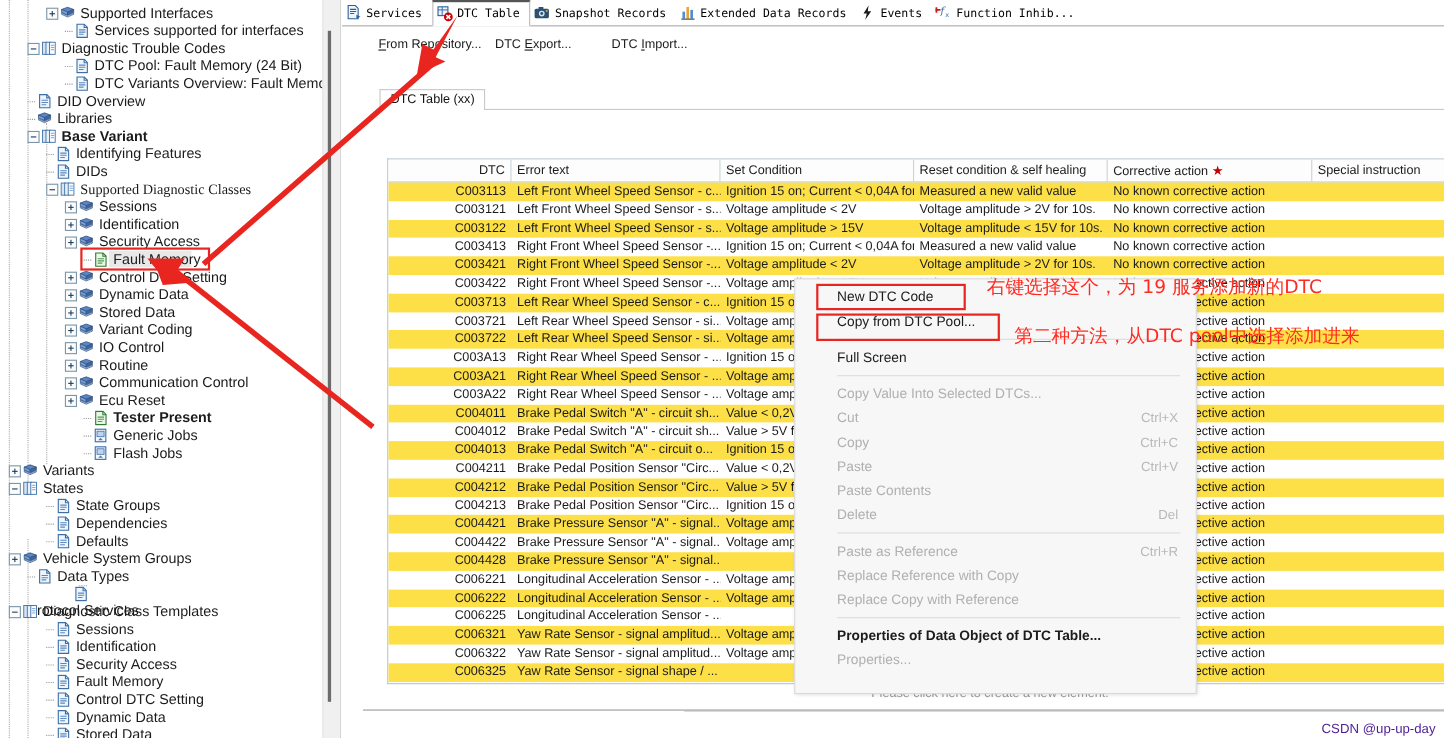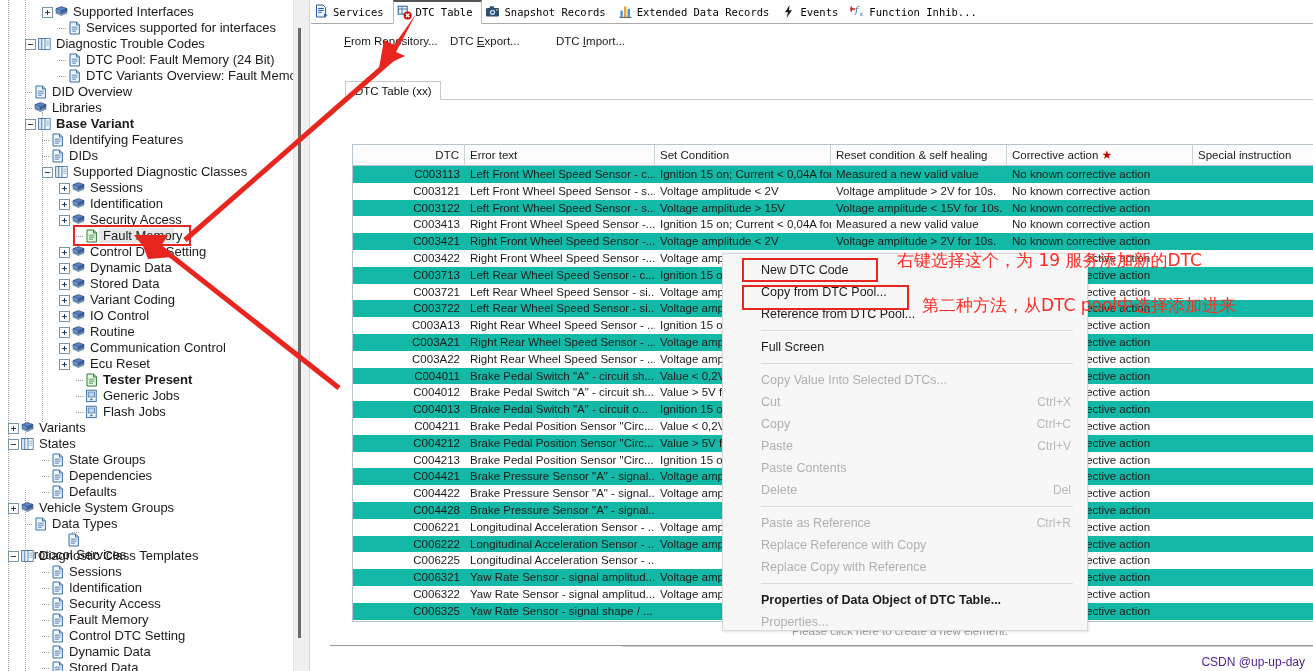--- a/index.html
+++ b/index.html
@@ -179,21 +179,21 @@
     padding: 0 5px;
     border-right: 1px solid #c9d3da;
     white-space: nowrap; overflow: hidden;
     flex: 0 0 auto;
     cursor: default;
   }
   .gh.r { text-align: right; }
   .gh .star { color: #c00000; font-size: 12px; }
 
   .grow { display: flex; height: 16.8px; }
-  .grow.alt { background: #14b8a6; }
+  .grow.alt { background: #fde047; }
   .gc {
     font-size: 11.5px; color: #1b1b1b;
     line-height: 16.8px;
     padding: 0 5px;
     white-space: nowrap; overflow: hidden;
     flex: 0 0 auto;
     cursor: default;
   }
   .gc.r { text-align: right; }
 
@@ -393,21 +393,21 @@
           <span class="dots"></span>
           <span class="ico"><svg width="15" height="14" viewBox="0 0 15 14">
               <path d="M3 1 L9.6 1 L12.4 3.8 L12.4 13 L3 13 Z" fill="#eef4fb" stroke="#3a6ea5" stroke-width="1"></path>
               <path d="M9.5 1 L9.5 4 L12.4 4" fill="none" stroke="#3a6ea5" stroke-width="1"></path>
               <line x1="4.8" y1="6.2" x2="10.6" y2="6.2" stroke="#5a88bd" stroke-width="1"></line>
               <line x1="4.8" y1="8.2" x2="10.6" y2="8.2" stroke="#5a88bd" stroke-width="1"></line>
               <line x1="4.8" y1="10.2" x2="9" y2="10.2" stroke="#5a88bd" stroke-width="1"></line>
             </svg></span>
           <span class="lbl">DIDs</span>
         </div>
-        <div class="tree-row" style="position:absolute; left:42px; top:164px;">
+        <div class="tree-row" style="position:absolute; left:42px; top:164px;font-family:Liberation Serif, serif;">
           <span class="expander "></span>
           <span class="ico"><svg width="15" height="14" viewBox="0 0 15 14">
               <rect x="1.6" y="1.4" width="4" height="11" fill="#d8e4f2" stroke="#3a6ea5" stroke-width=".8"></rect>
               <rect x="4.8" y="1.4" width="4" height="11" fill="#eaf1f9" stroke="#3a6ea5" stroke-width=".8"></rect>
               <rect x="8" y="1.4" width="5.2" height="11" fill="#fbfcfe" stroke="#3a6ea5" stroke-width=".8"></rect>
               <line x1="9.2" y1="4.2" x2="12.2" y2="4.2" stroke="#6f9ccd" stroke-width=".8"></line>
               <line x1="9.2" y1="6.2" x2="12.2" y2="6.2" stroke="#6f9ccd" stroke-width=".8"></line>
               <line x1="9.2" y1="8.2" x2="12.2" y2="8.2" stroke="#6f9ccd" stroke-width=".8"></line>
             </svg></span>
           <span class="lbl">Supported Diagnostic Classes</span>
@@ -1051,23 +1051,20 @@
   <div id="grid-footer">Please click here to create a new element.</div>
   <div id="bottom-rule"></div>
 
   <div id="ctxmenu">
       <div class="mi">
         <span>New DTC Code</span>
       </div>
       <div class="mi">
         <span>Copy from DTC Pool...</span>
       </div>
-      <div class="mi">
-        <span>Reference from DTC Pool...</span>
-      </div>
       <div class="msep"></div>
       <div class="mi">
         <span>Full Screen</span>
       </div>
       <div class="msep"></div>
       <div class="mi dis">
         <span>Copy Value Into Selected DTCs...</span>
       </div>
       <div class="mi dis">
         <span>Cut</span>

